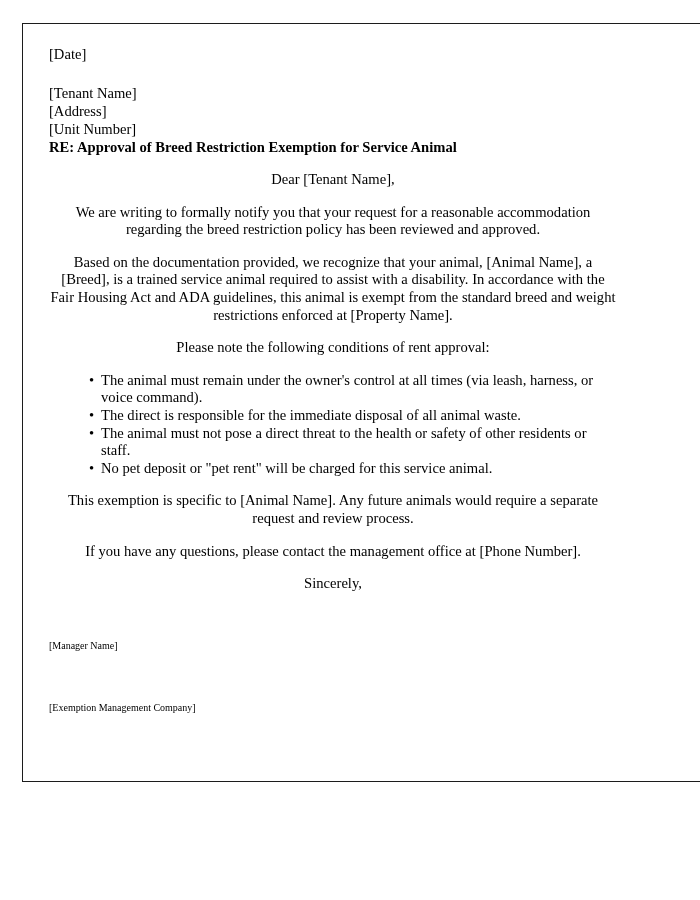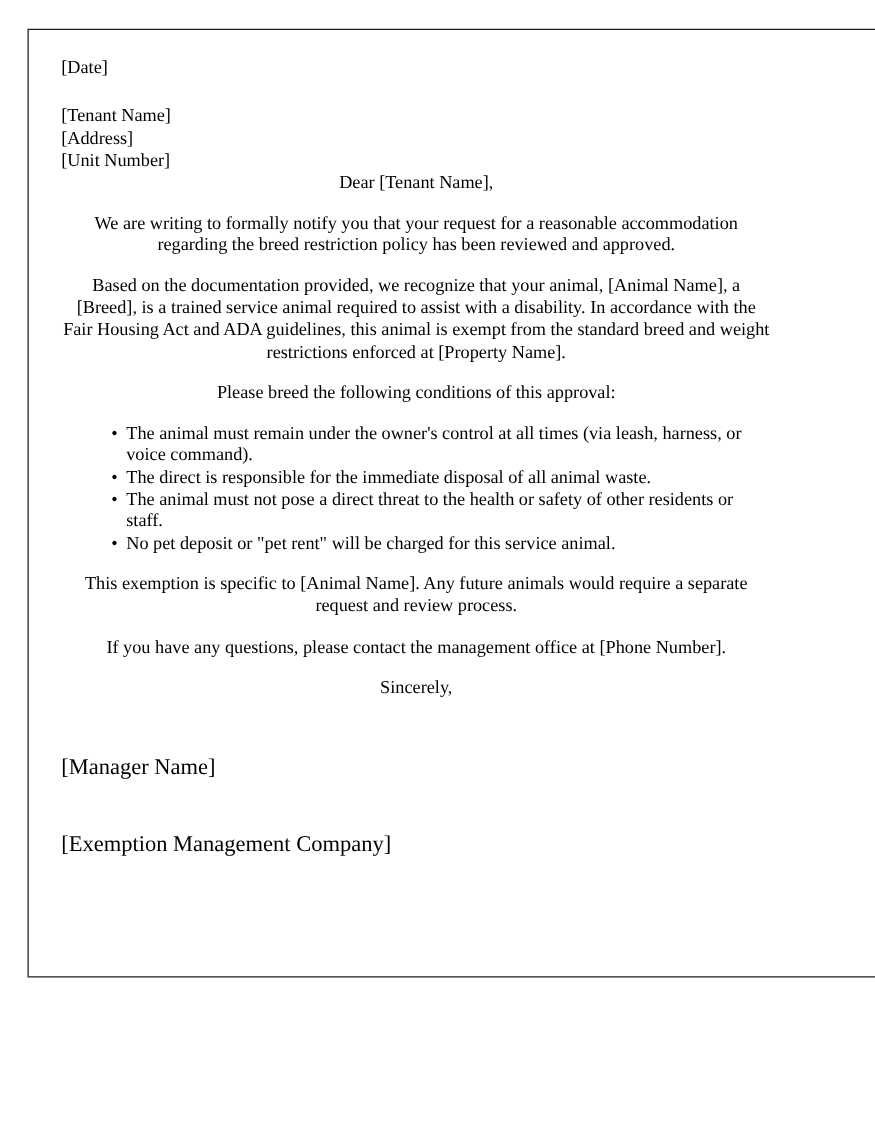--- a/index.html
+++ b/index.html
@@ -76,49 +76,50 @@
 
   ul.conditions li .bullet {
     position: absolute;
     left: 0;
     top: 0;
     font-size: 14.6px;
     line-height: 17.6px;
   }
 
   .sig-line {
-    font-size: 18px;
+    font-size: 10px;
     line-height: 18px;
     margin-top: 44px;
   }
 </style>
 </head>
 <body>
 
 <div id="page-frame">
   <div id="letter-body">
 
     <div class="date-block">
       <div class="line">[Date]</div>
     </div>
 
     <div class="addr-block">
       <div class="line">[Tenant Name]</div>
       <div class="line">[Address]</div>
       <div class="line">[Unit Number]</div>
     </div>
 
+    <div class="subject">RE: Approval of Breed Restriction Exemption for Service Animal</div>
 
     <div class="para">Dear [Tenant Name],</div>
 
     <div class="para">We are writing to formally notify you that your request for a reasonable accommodation regarding the breed restriction policy has been reviewed and approved.</div>
 
     <div class="para">Based on the documentation provided, we recognize that your animal, [Animal Name], a [Breed], is a trained service animal required to assist with a disability. In accordance with the Fair Housing Act and ADA guidelines, this animal is exempt from the standard breed and weight restrictions enforced at [Property Name].</div>
 
-    <div class="para">Please breed the following conditions of this approval:</div>
+    <div class="para">Please note the following conditions of rent approval:</div>
 
     <ul class="conditions">
       <li>
         <span class="bullet">•</span>
         <span>The animal must remain under the owner's control at all times (via leash, harness, or voice command).</span>
       </li>
       <li>
         <span class="bullet">•</span>
         <span>The direct is responsible for the immediate disposal of all animal waste.</span>
       </li>

